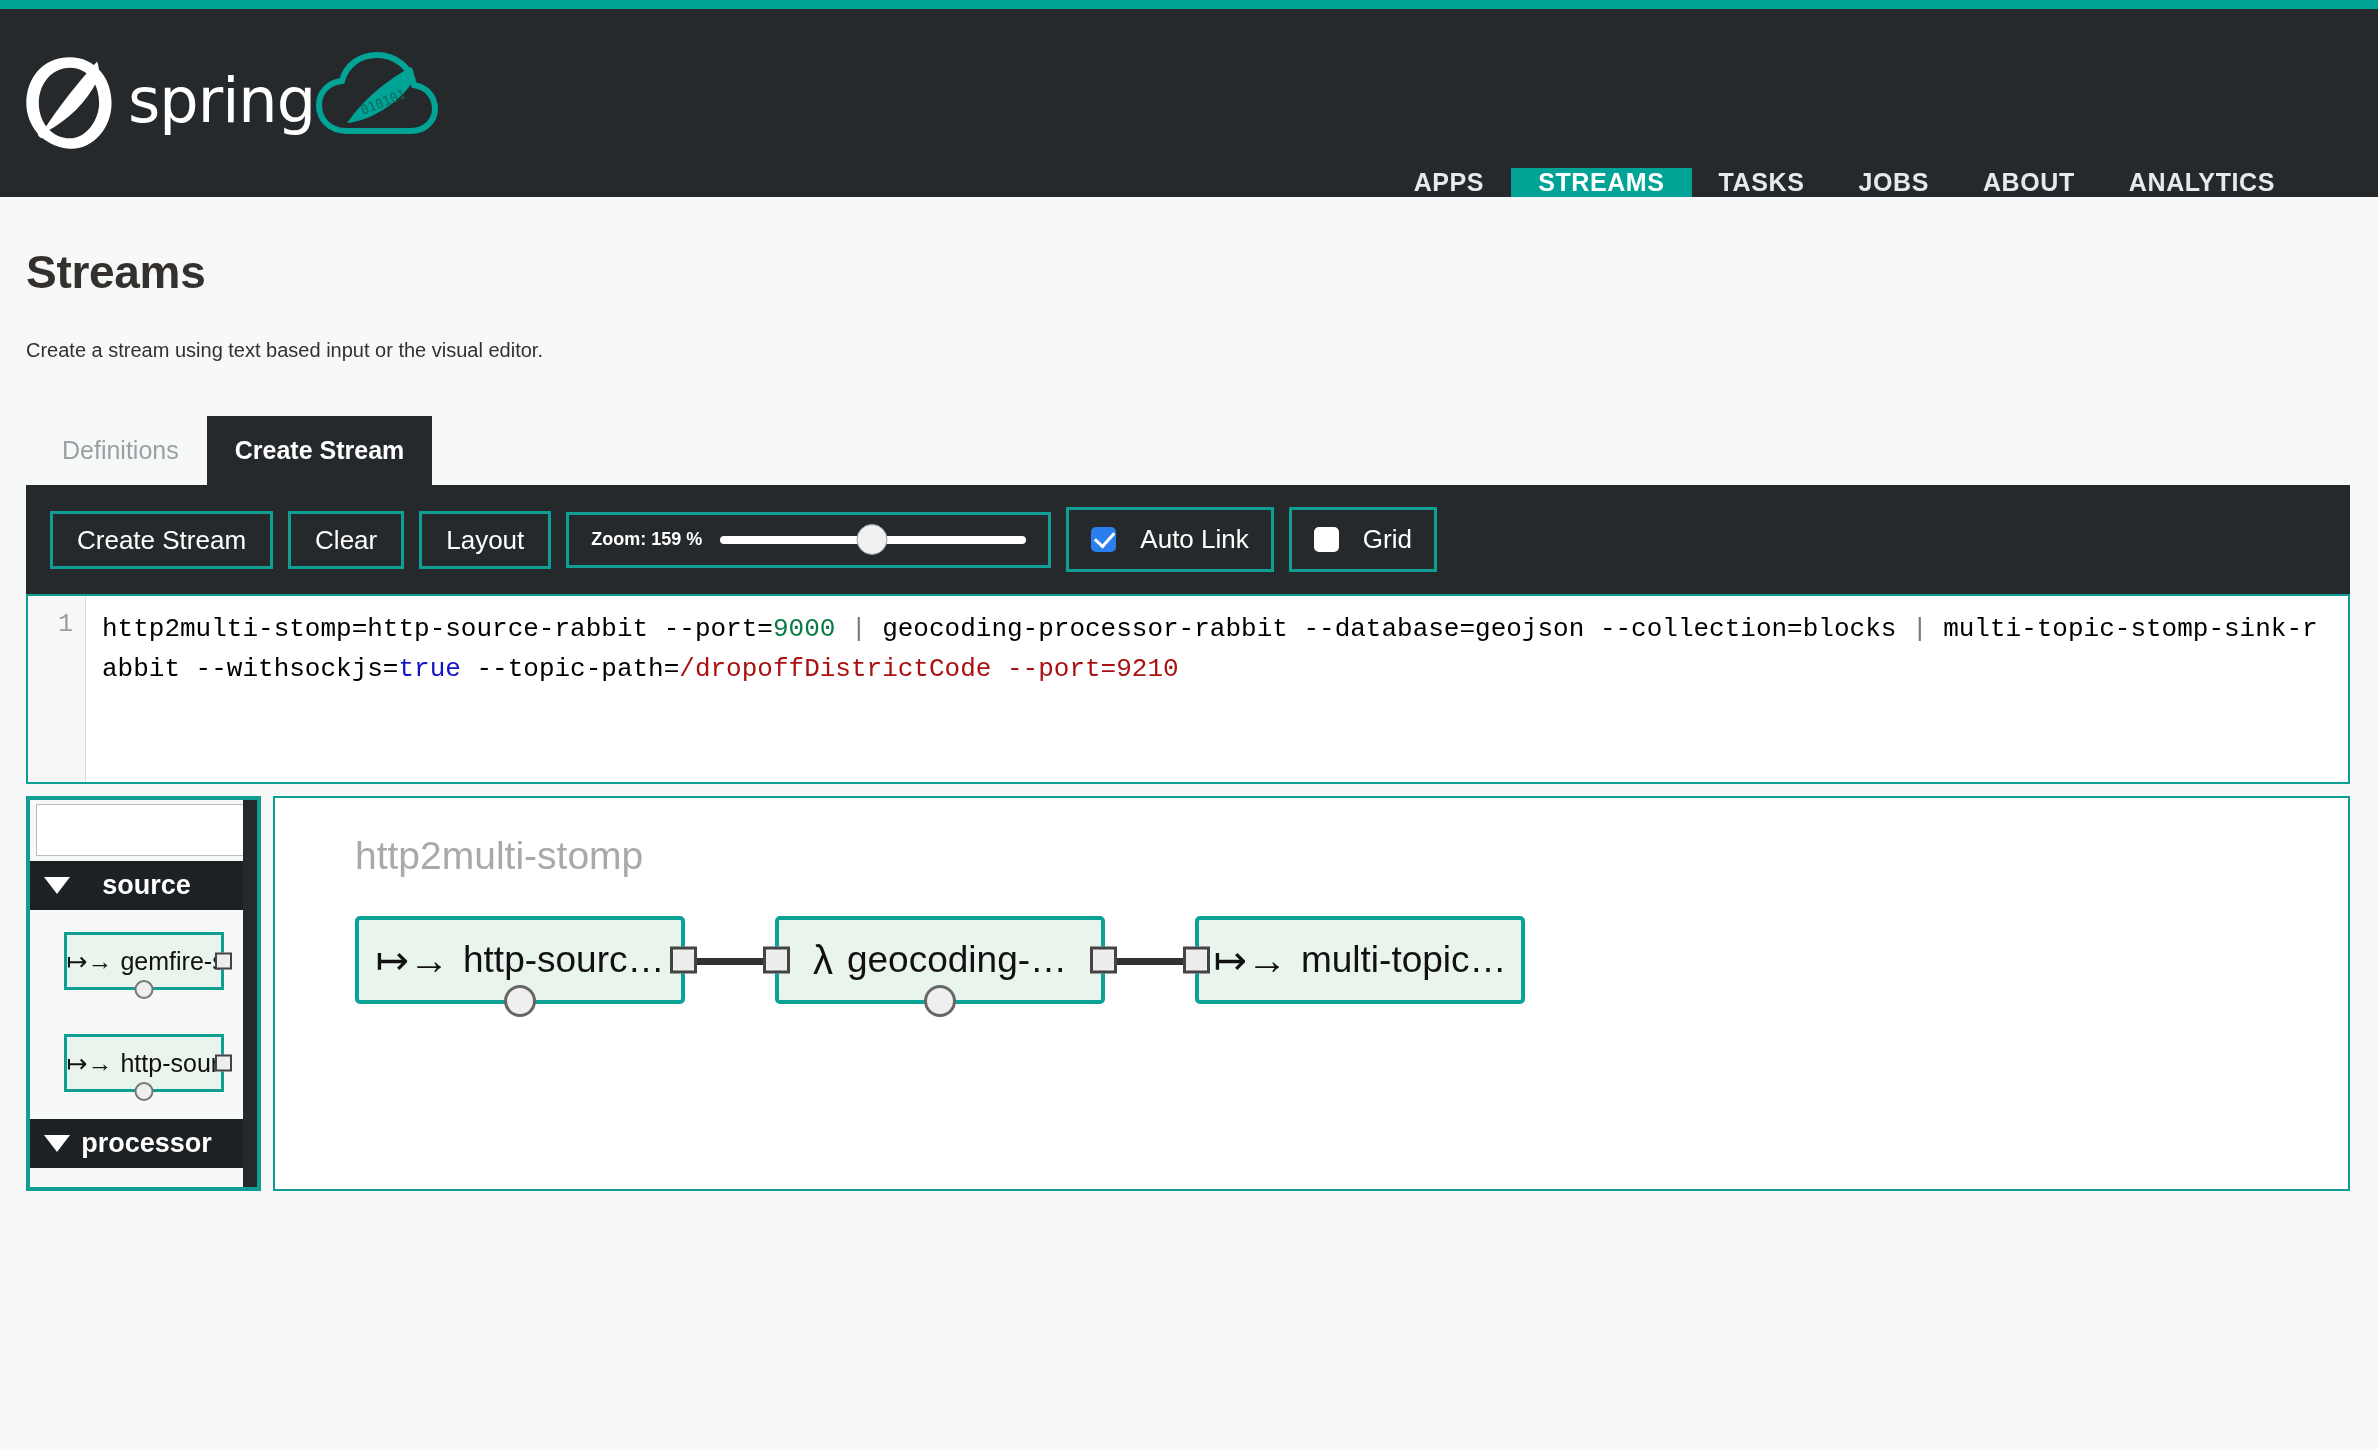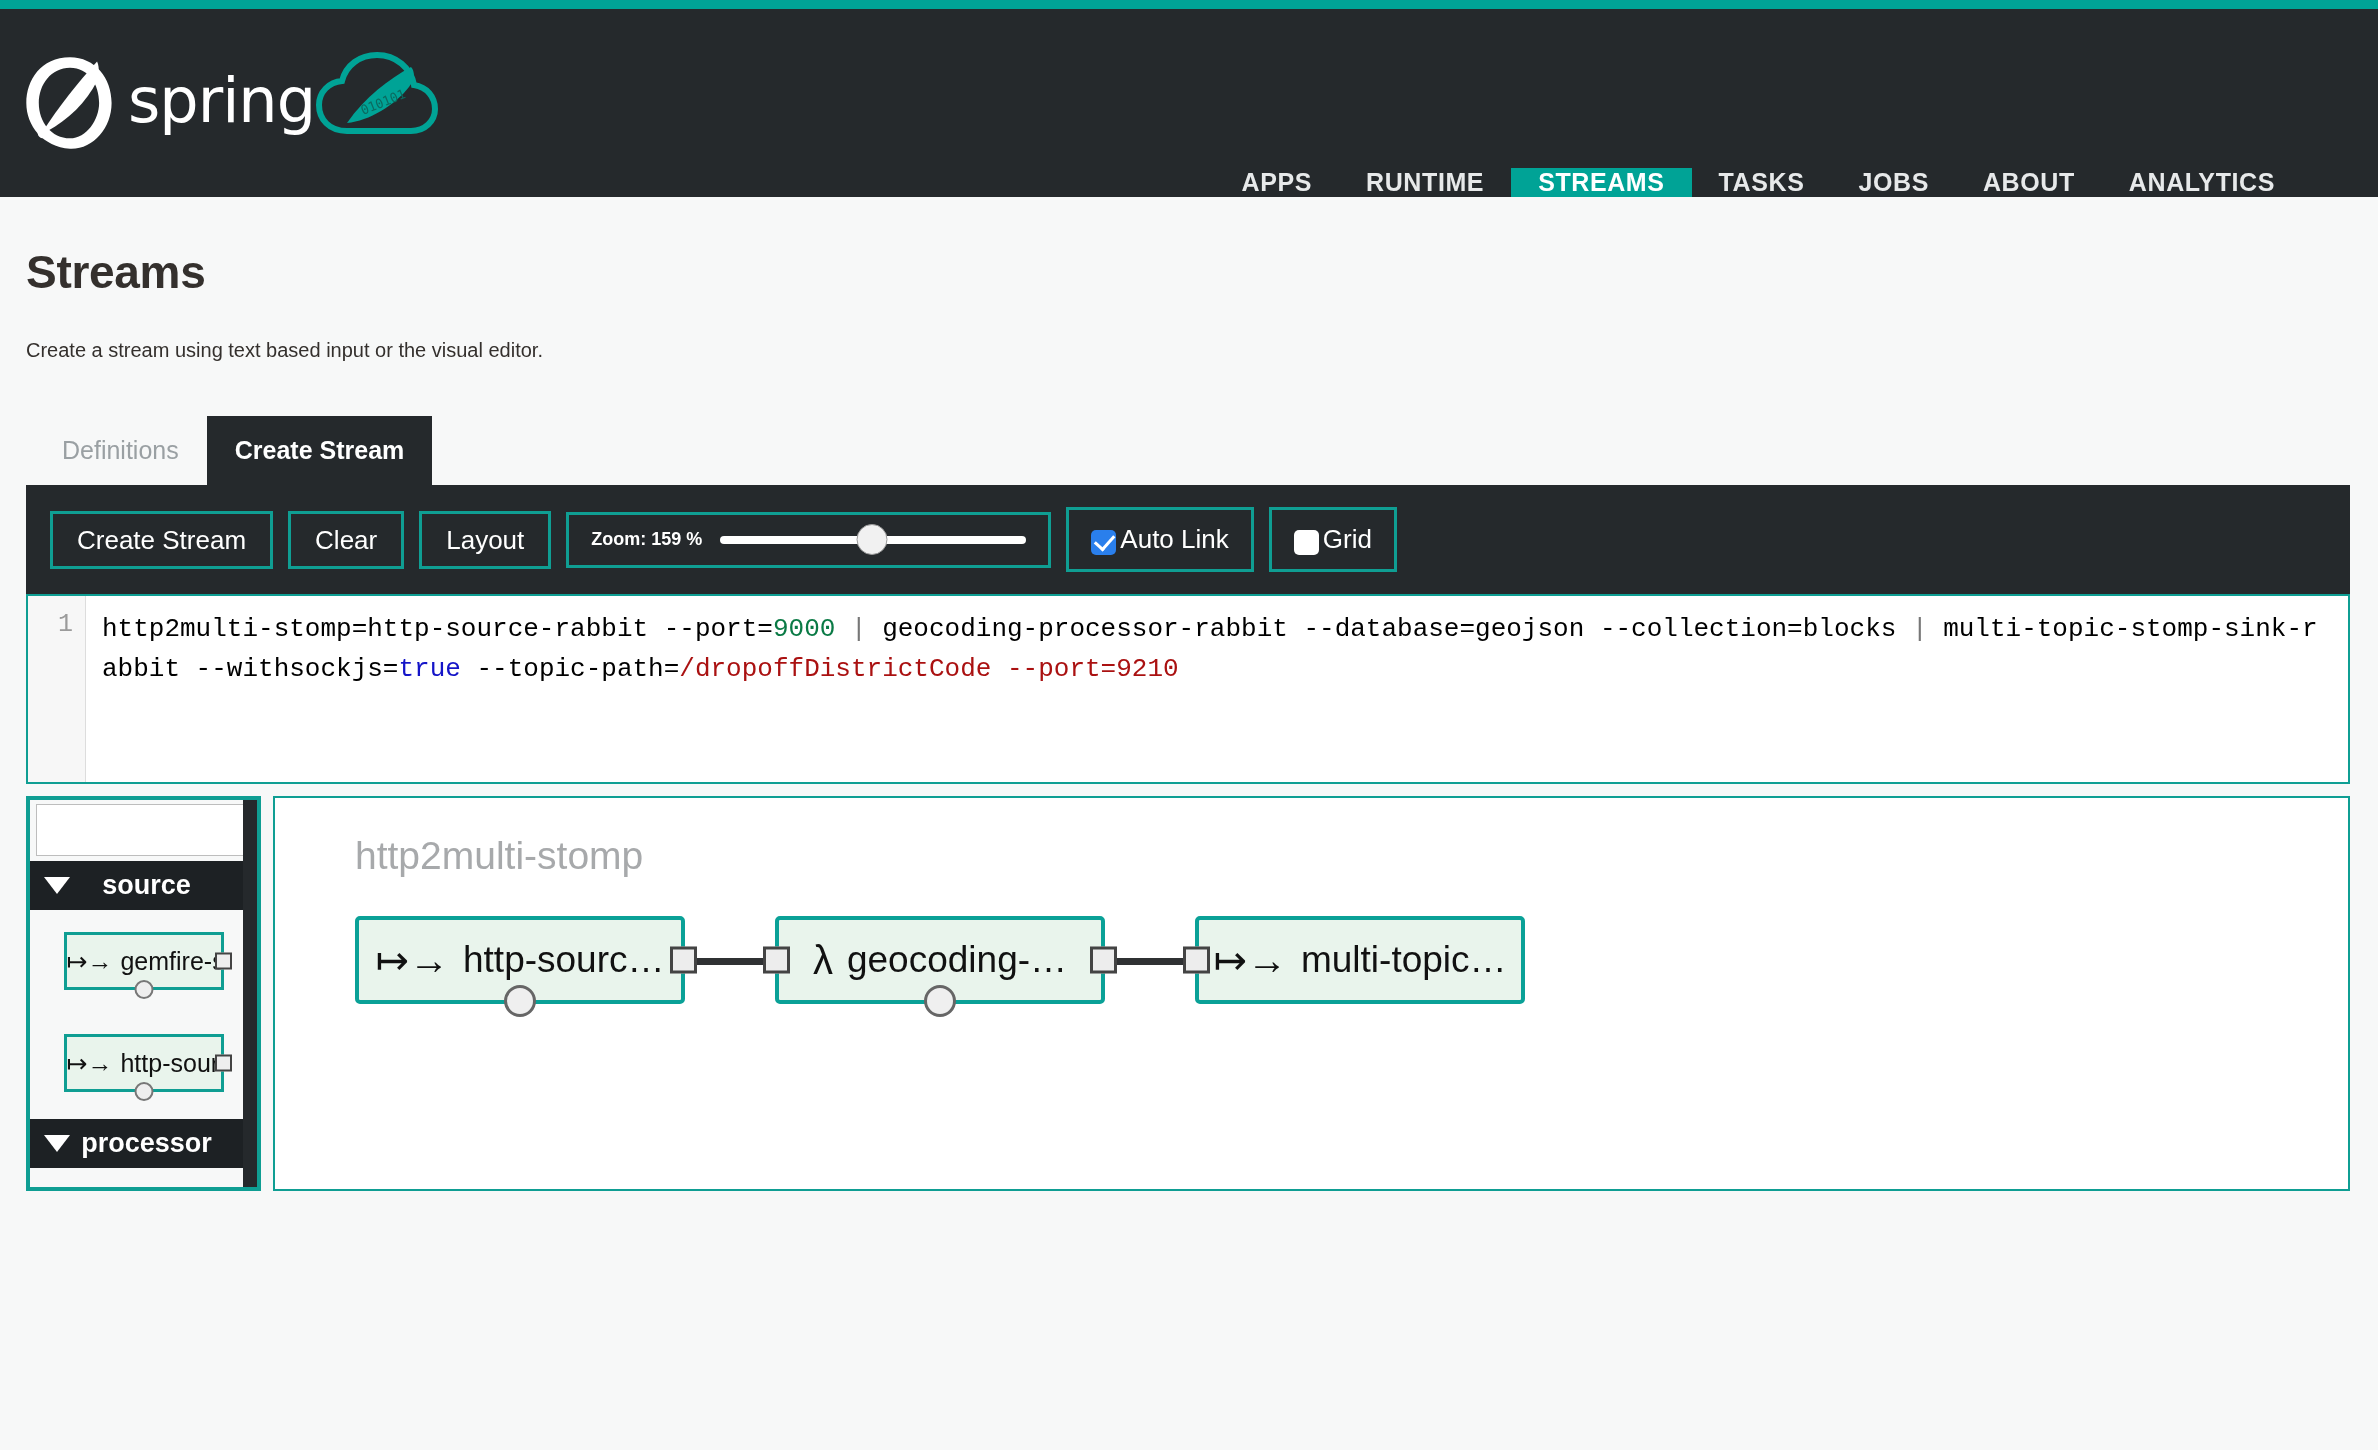--- a/index.html
+++ b/index.html
@@ -74,21 +74,21 @@
   #zoom-slider {
     position:relative; width:306px; height:26px; display:flex; align-items:center;
     cursor:pointer;
   }
   #zoom-track { width:100%; height:8px; background:#ffffff; border-radius:4px; }
   #zoom-thumb {
     position:absolute; left:44%; width:31px; height:31px; border-radius:50%;
     background:#f1f1f1; border:1px solid #9b9b9b; transform:translateX(-50%);
   }
   .chk-box {
-    border:3px solid #0f9e93; display:flex; align-items:flex-end; gap:4px;
+    border:3px solid #0f9e93; display:flex; align-items:center; gap:24px;
     padding:14px 22px; cursor:pointer;
   }
   .chk {
     width:25px; height:25px; border-radius:5px; background:#ffffff;
     display:flex; align-items:center; justify-content:center; flex:none;
   }
   .chk.checked { background:#2a7fec; }
   .chk.checked::after {
     content:""; width:9px; height:16px; border:solid #fff;
     border-width:0 3.5px 3.5px 0; transform:rotate(42deg) translate(-1px,-2px);
@@ -210,21 +210,20 @@
       <svg width="130" height="104" viewBox="0 0 130 104">
         <path d="M36 86 C18 86 8 74 8 60 C8 47 18 37 31 36 C35 20 49 10 66 10 C85 10 100 23 103 40
                  C116 42 124 52 124 64 C124 76 114 86 100 86 Z" fill="none" stroke="#00a396" stroke-width="6"></path>
         <path d="M100 22 C78 34 54 52 36 78 C58 76 84 60 98 42 C104 34 104 26 100 22 Z" fill="#00a396"></path>
         <text x="52" y="70" font-family="DejaVu Sans Mono, monospace" font-size="13" fill="#0b6b60" transform="rotate(-22 52 70)">010101</text>
       </svg>
     </span>
   </div>
   <div id="nav-items">
     <div class="nav-item">APPS</div>
-    <div class="nav-item">RUNTIME</div>
     <div class="nav-item active">STREAMS</div>
     <div class="nav-item">TASKS</div>
     <div class="nav-item">JOBS</div>
     <div class="nav-item">ABOUT</div>
     <div class="nav-item">ANALYTICS</div>
   </div>
   <div id="nav-right-pad"></div>
 </div>
 
 <div id="page">

